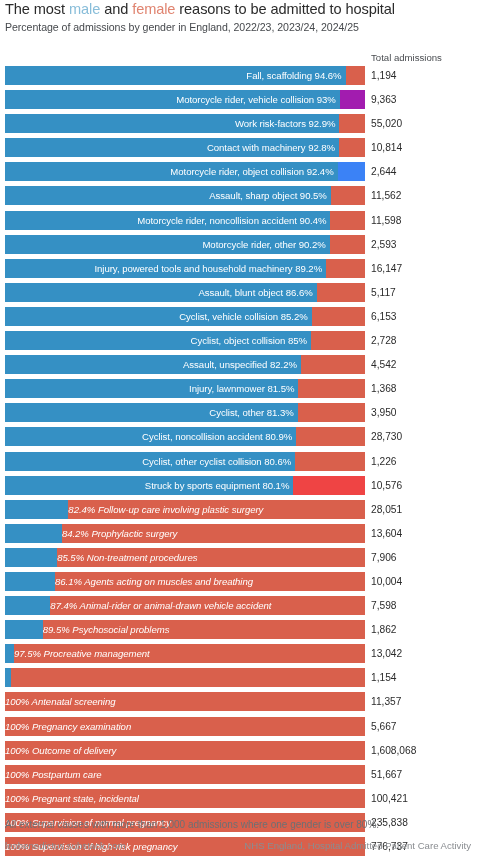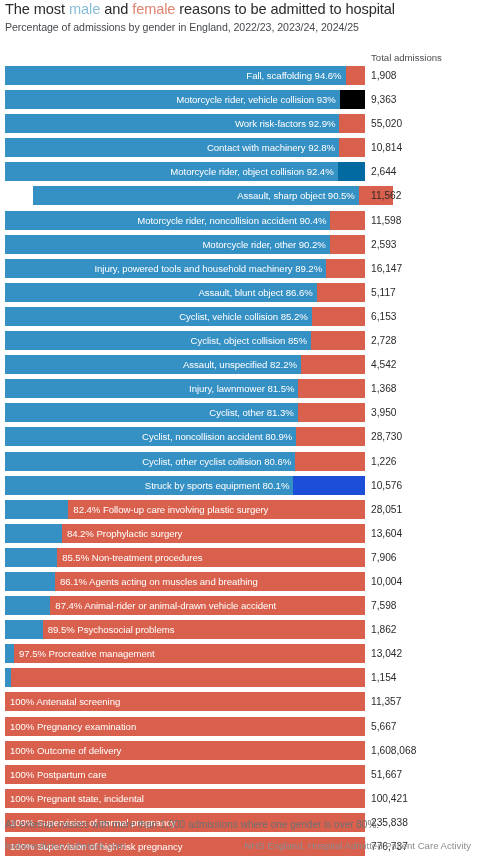--- a/index.html
+++ b/index.html
@@ -93,21 +93,21 @@
     position: absolute;
     top: 0;
     height: 16px;
     line-height: 19px;
     font-size: 9.6px;
     color: #ffffff;
     white-space: nowrap;
     letter-spacing: -0.05px;
   }
   .row.male-major .bar-label  { right: 0; padding-right: 4px; text-align: right; }
-  .row.female-major .bar-label{ left: 0;  padding-left: 5px;  text-align: center;  }
+  .row.female-major .bar-label{ left: 0;   text-align: center; font-style: italic;  }
 
   .total {
     position: absolute;
     left: 371px;
     top: 0;
     height: 19px;
     line-height: 19px;
     font-size: 10.2px;
     color: #2b2b2b;
     white-space: nowrap;
@@ -152,52 +152,52 @@
   <div class="subtitle">Percentage of admissions by gender in England, 2022/23, 2023/24, 2024/25</div>
 
   <div class="totals-header">Total admissions</div>
 
   <div id="rows">
       <div class="row male-major">
         <div class="bar" style="background: rgb(217, 96, 76);">
           <div class="male-seg" style="background: rgb(53, 144, 196); width: 94.6%;"></div>
           <div class="bar-label" style="right: 5.4%;">Fall, scaffolding 94.6%</div>
         </div>
-        <div class="total">1,908</div>
-      </div>
-      <div class="row male-major">
-        <div class="bar" style="background: #000000;">
+        <div class="total">1,194</div>
+      </div>
+      <div class="row male-major">
+        <div class="bar" style="background: #a21caf;">
           <div class="male-seg" style="background: rgb(53, 144, 196); width: 93%;"></div>
           <div class="bar-label" style="right: 7%;">Motorcycle rider, vehicle collision 93%</div>
         </div>
         <div class="total">9,363</div>
       </div>
       <div class="row male-major">
         <div class="bar" style="background: rgb(217, 96, 76);">
           <div class="male-seg" style="background: rgb(53, 144, 196); width: 92.9%;"></div>
           <div class="bar-label" style="right: 7.1%;">Work risk-factors 92.9%</div>
         </div>
         <div class="total">55,020</div>
       </div>
       <div class="row male-major">
         <div class="bar" style="background: rgb(217, 96, 76);">
           <div class="male-seg" style="background: rgb(53, 144, 196); width: 92.8%;"></div>
           <div class="bar-label" style="right: 7.2%;">Contact with machinery 92.8%</div>
         </div>
         <div class="total">10,814</div>
       </div>
       <div class="row male-major">
-        <div class="bar" style="background: #0369a1;">
+        <div class="bar" style="background: #3b82f6;">
           <div class="male-seg" style="background: rgb(53, 144, 196); width: 92.4%;"></div>
           <div class="bar-label" style="right: 7.6%;">Motorcycle rider, object collision 92.4%</div>
         </div>
         <div class="total">2,644</div>
       </div>
       <div class="row male-major">
-        <div class="bar" style="background: rgb(217, 96, 76); margin-left: 28px;">
+        <div class="bar" style="background: rgb(217, 96, 76);">
           <div class="male-seg" style="background: rgb(53, 144, 196); width: 90.5%;"></div>
           <div class="bar-label" style="right: 9.5%;">Assault, sharp object 90.5%</div>
         </div>
         <div class="total">11,562</div>
       </div>
       <div class="row male-major">
         <div class="bar" style="background: rgb(217, 96, 76);">
           <div class="male-seg" style="background: rgb(53, 144, 196); width: 90.4%;"></div>
           <div class="bar-label" style="right: 9.6%;">Motorcycle rider, noncollision accident 90.4%</div>
         </div>
@@ -267,21 +267,21 @@
         <div class="total">28,730</div>
       </div>
       <div class="row male-major">
         <div class="bar" style="background: rgb(217, 96, 76); padding-left: 22px;">
           <div class="male-seg" style="background: rgb(53, 144, 196); width: 80.6%;"></div>
           <div class="bar-label" style="right: 19.4%;">Cyclist, other cyclist collision 80.6%</div>
         </div>
         <div class="total">1,226</div>
       </div>
       <div class="row male-major">
-        <div class="bar" style="background: #1d4ed8;">
+        <div class="bar" style="background: #ef4444;">
           <div class="male-seg" style="background: rgb(53, 144, 196); width: 80.1%;"></div>
           <div class="bar-label" style="right: 19.9%;">Struck by sports equipment 80.1%</div>
         </div>
         <div class="total">10,576</div>
       </div>
       <div class="row female-major">
         <div class="bar" style="background: rgb(217, 96, 76);">
           <div class="male-seg" style="background: rgb(53, 144, 196); width: 17.6%;"></div>
           <div class="bar-label" style="left: 17.6%;">82.4% Follow-up care involving plastic surgery</div>
         </div>

